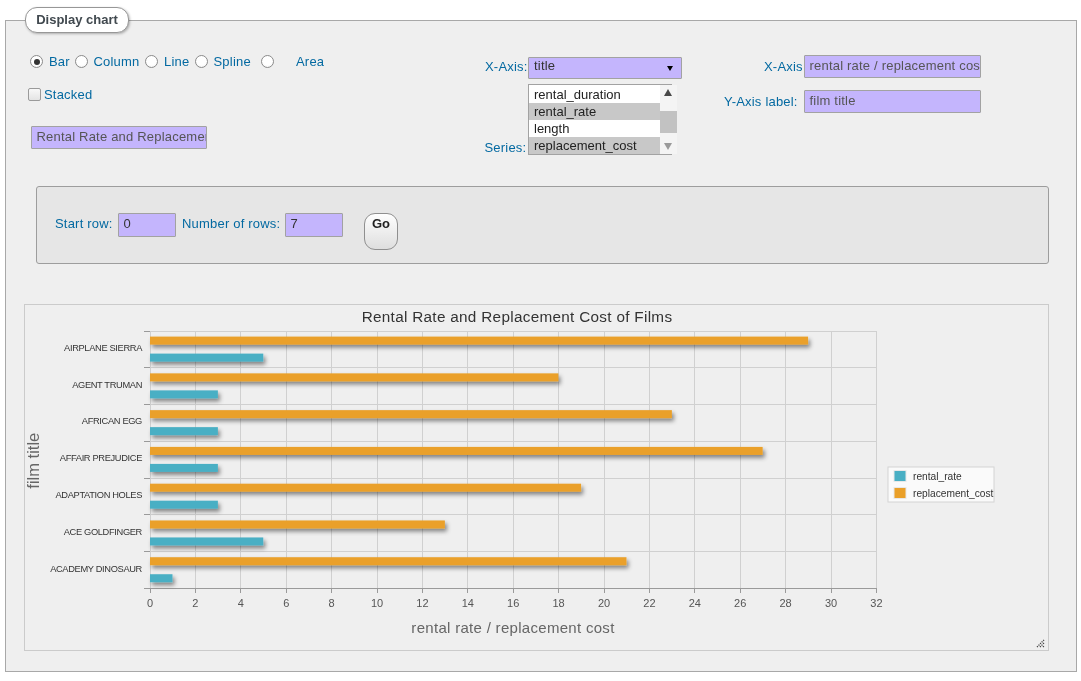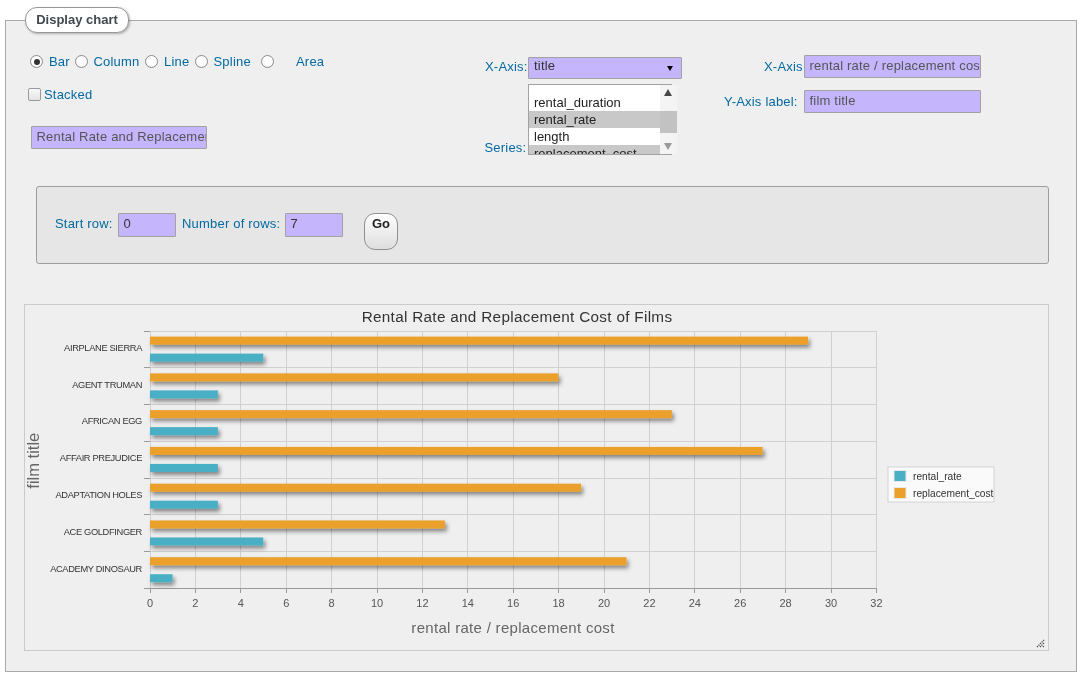--- a/index.html
+++ b/index.html
@@ -36,21 +36,21 @@
   <div class="abs checkbox" style="left:28px;top:88px;"></div>
   <div class="abs lbl" style="left:44px;top:87px;">Stacked</div>
 
   <div class="abs inp" style="left:31px;top:126px;width:176px;height:23px;">Rental Rate and Replacement Cost of Films</div>
 
   <div class="abs lbl" style="left:485px;top:58.5px;">X-Axis:</div>
   <div class="abs inp" style="left:528px;top:57px;width:154px;height:22px;color:#333;padding-left:5px;line-height:16.5px;">title</div>
   <div class="abs" style="left:666.5px;top:66px;width:0;height:0;border-left:3.5px solid transparent;border-right:3.5px solid transparent;border-top:5.5px solid #000;"></div>
 
   <div class="abs lbl" style="left:484.5px;top:139.5px;">Series:</div>
-  <div class="abs" style="left:528px;top:84px;width:144px;height:71px;background:#fff;border:1px solid #a2a2a2;box-sizing:border-box;overflow:hidden;padding-top:9px;">
+  <div class="abs" style="left:528px;top:84px;width:144px;height:71px;background:#fff;border:1px solid #a2a2a2;box-sizing:border-box;overflow:hidden;padding-top:1px;">
     <div class="opt">rental_duration</div>
     <div class="opt" style="background:#c8c8c8;">rental_rate</div>
     <div class="opt">length</div>
     <div class="opt" style="background:#c8c8c8;">replacement_cost</div>
   </div>
   <div class="abs" style="left:660px;top:85px;width:17px;height:69px;background:#f4f4f4;">
     <div style="position:absolute;left:4px;top:4px;width:0;height:0;border-left:4.5px solid transparent;border-right:4.5px solid transparent;border-bottom:7px solid #484848;"></div>
     <div style="position:absolute;left:0px;top:26px;width:17px;height:22px;background:#c2c2c2;"></div>
     <div style="position:absolute;left:4px;top:58px;width:0;height:0;border-left:4.5px solid transparent;border-right:4.5px solid transparent;border-top:7px solid #9a9a9a;"></div>
   </div>

